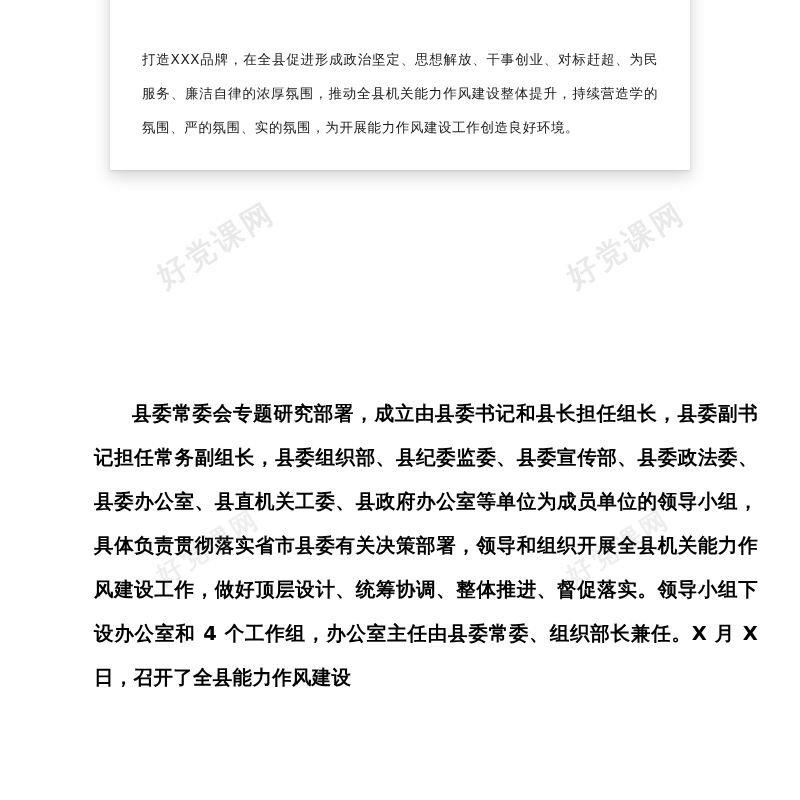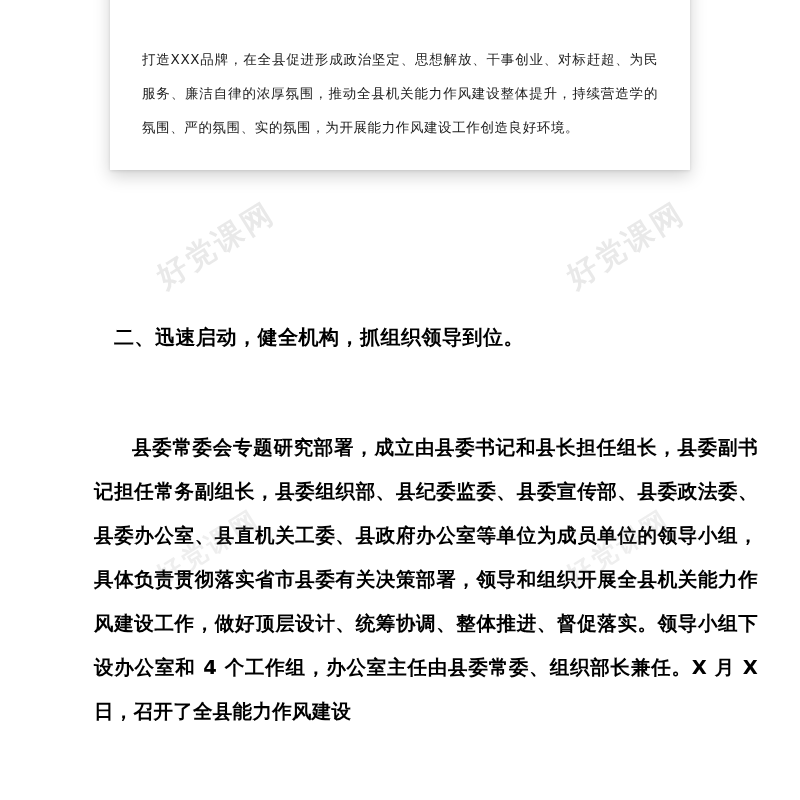--- a/index.html
+++ b/index.html
@@ -110,21 +110,20 @@
 
 <div id="page">
 
   <div class="card">
     <div class="card-inner">
       <p>打造XXX品牌，在全县促进形成政治坚定、思想解放、干事创业、对标赶超、为民服务、廉洁自律的浓厚氛围，推动全县机关能力作风建设整体提升，持续营造学的氛围、严的氛围、实的氛围，为开展能力作风建设工作创造良好环境。</p>
     </div>
   </div>
 
   <div class="doc-body">
-    <div class="heading">二、迅速启动，健全机构，抓组织领导到位。</div>
     <div class="para">县委常委会专题研究部署，成立由县委书记和县长担任组长，县委副书记担任常务副组长，县委组织部、县纪委监委、县委宣传部、县委政法委、县委办公室、县直机关工委、县政府办公室等单位为成员单位的领导小组，具体负责贯彻落实省市县委有关决策部署，领导和组织开展全县机关能力作风建设工作，做好顶层设计、统筹协调、整体推进、督促落实。领导小组下设办公室和 4 个工作组，办公室主任由县委常委、组织部长兼任。X 月 X 日，召开了全县能力作风建设</div>
   </div>
 
   <div class="wm wm-1">好党课网</div>
   <div class="wm wm-2">好党课网</div>
   <div class="wm wm-sm wm-3">好党课网</div>
   <div class="wm wm-sm wm-4">好党课网</div>
 
 </div>
 

